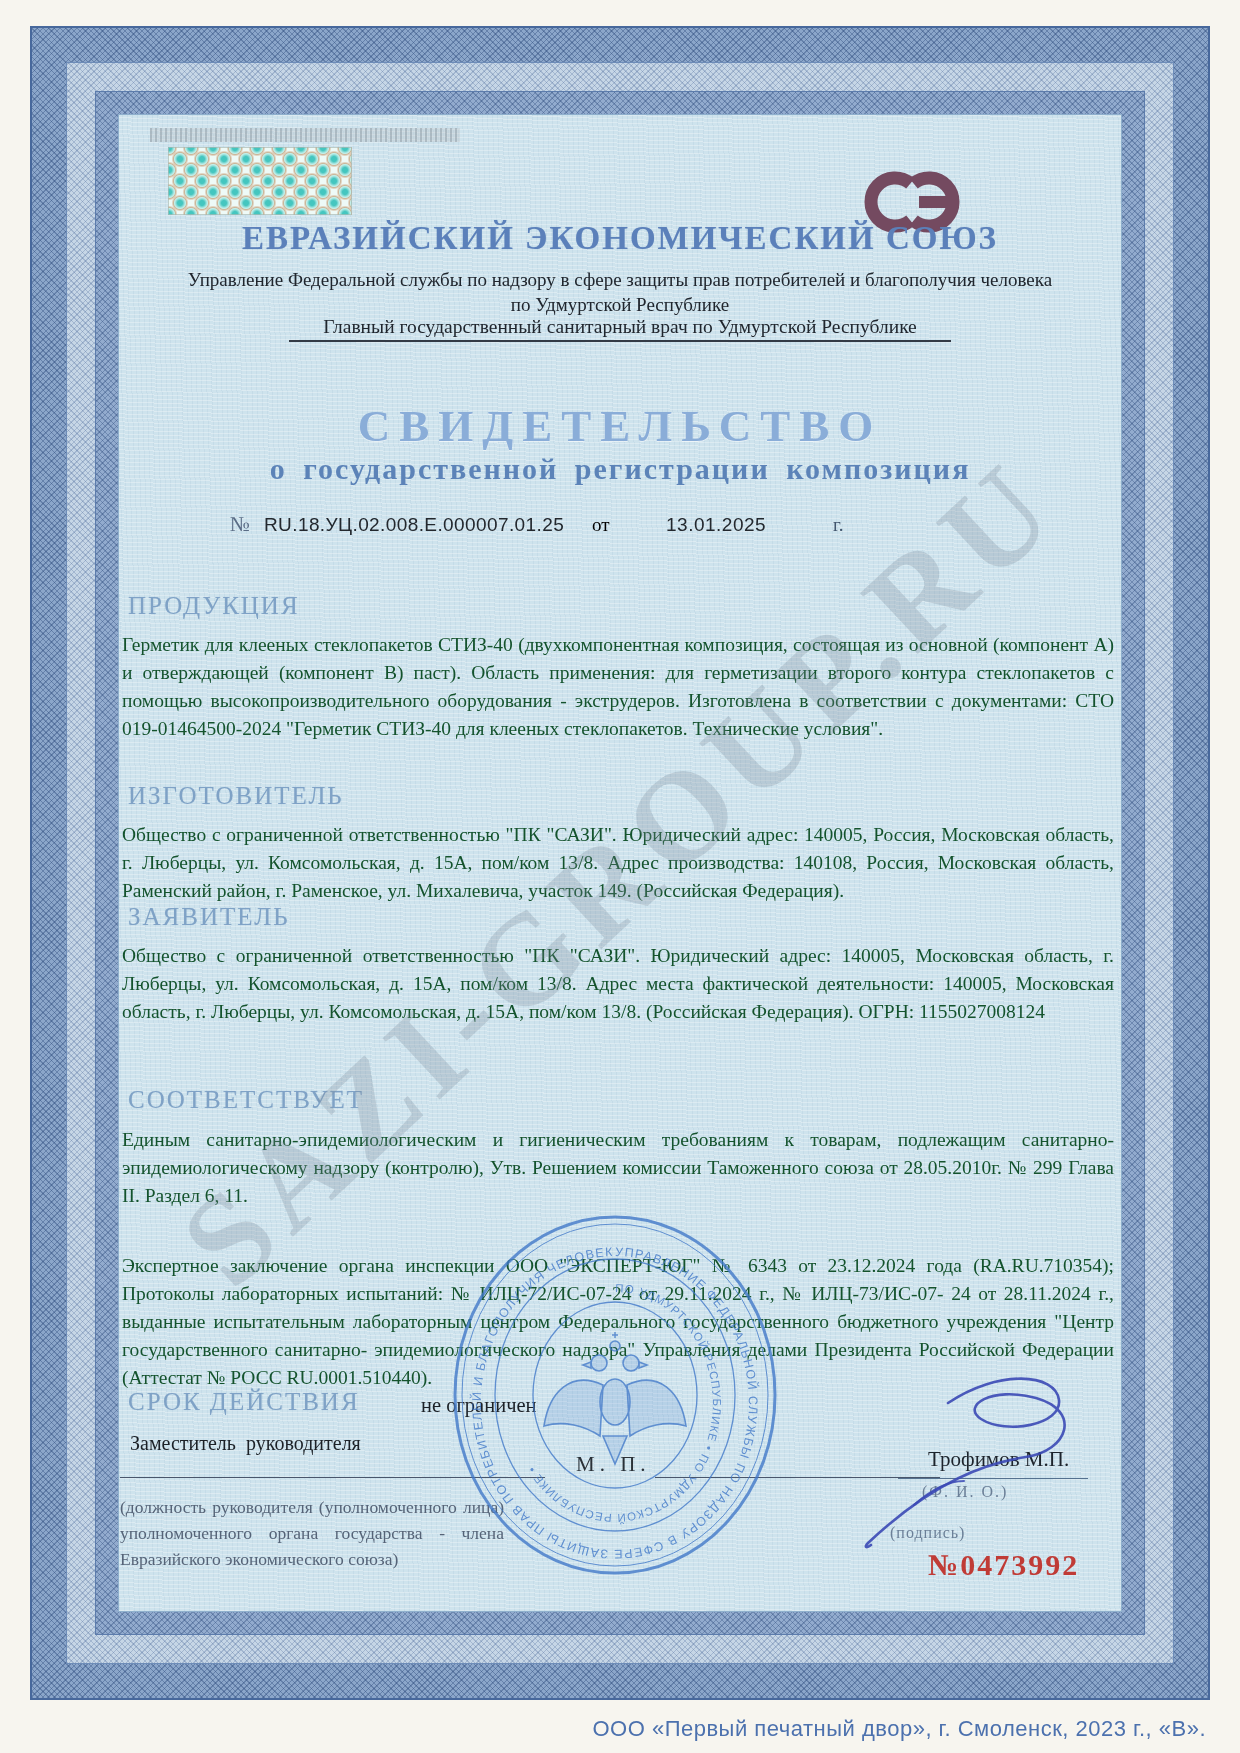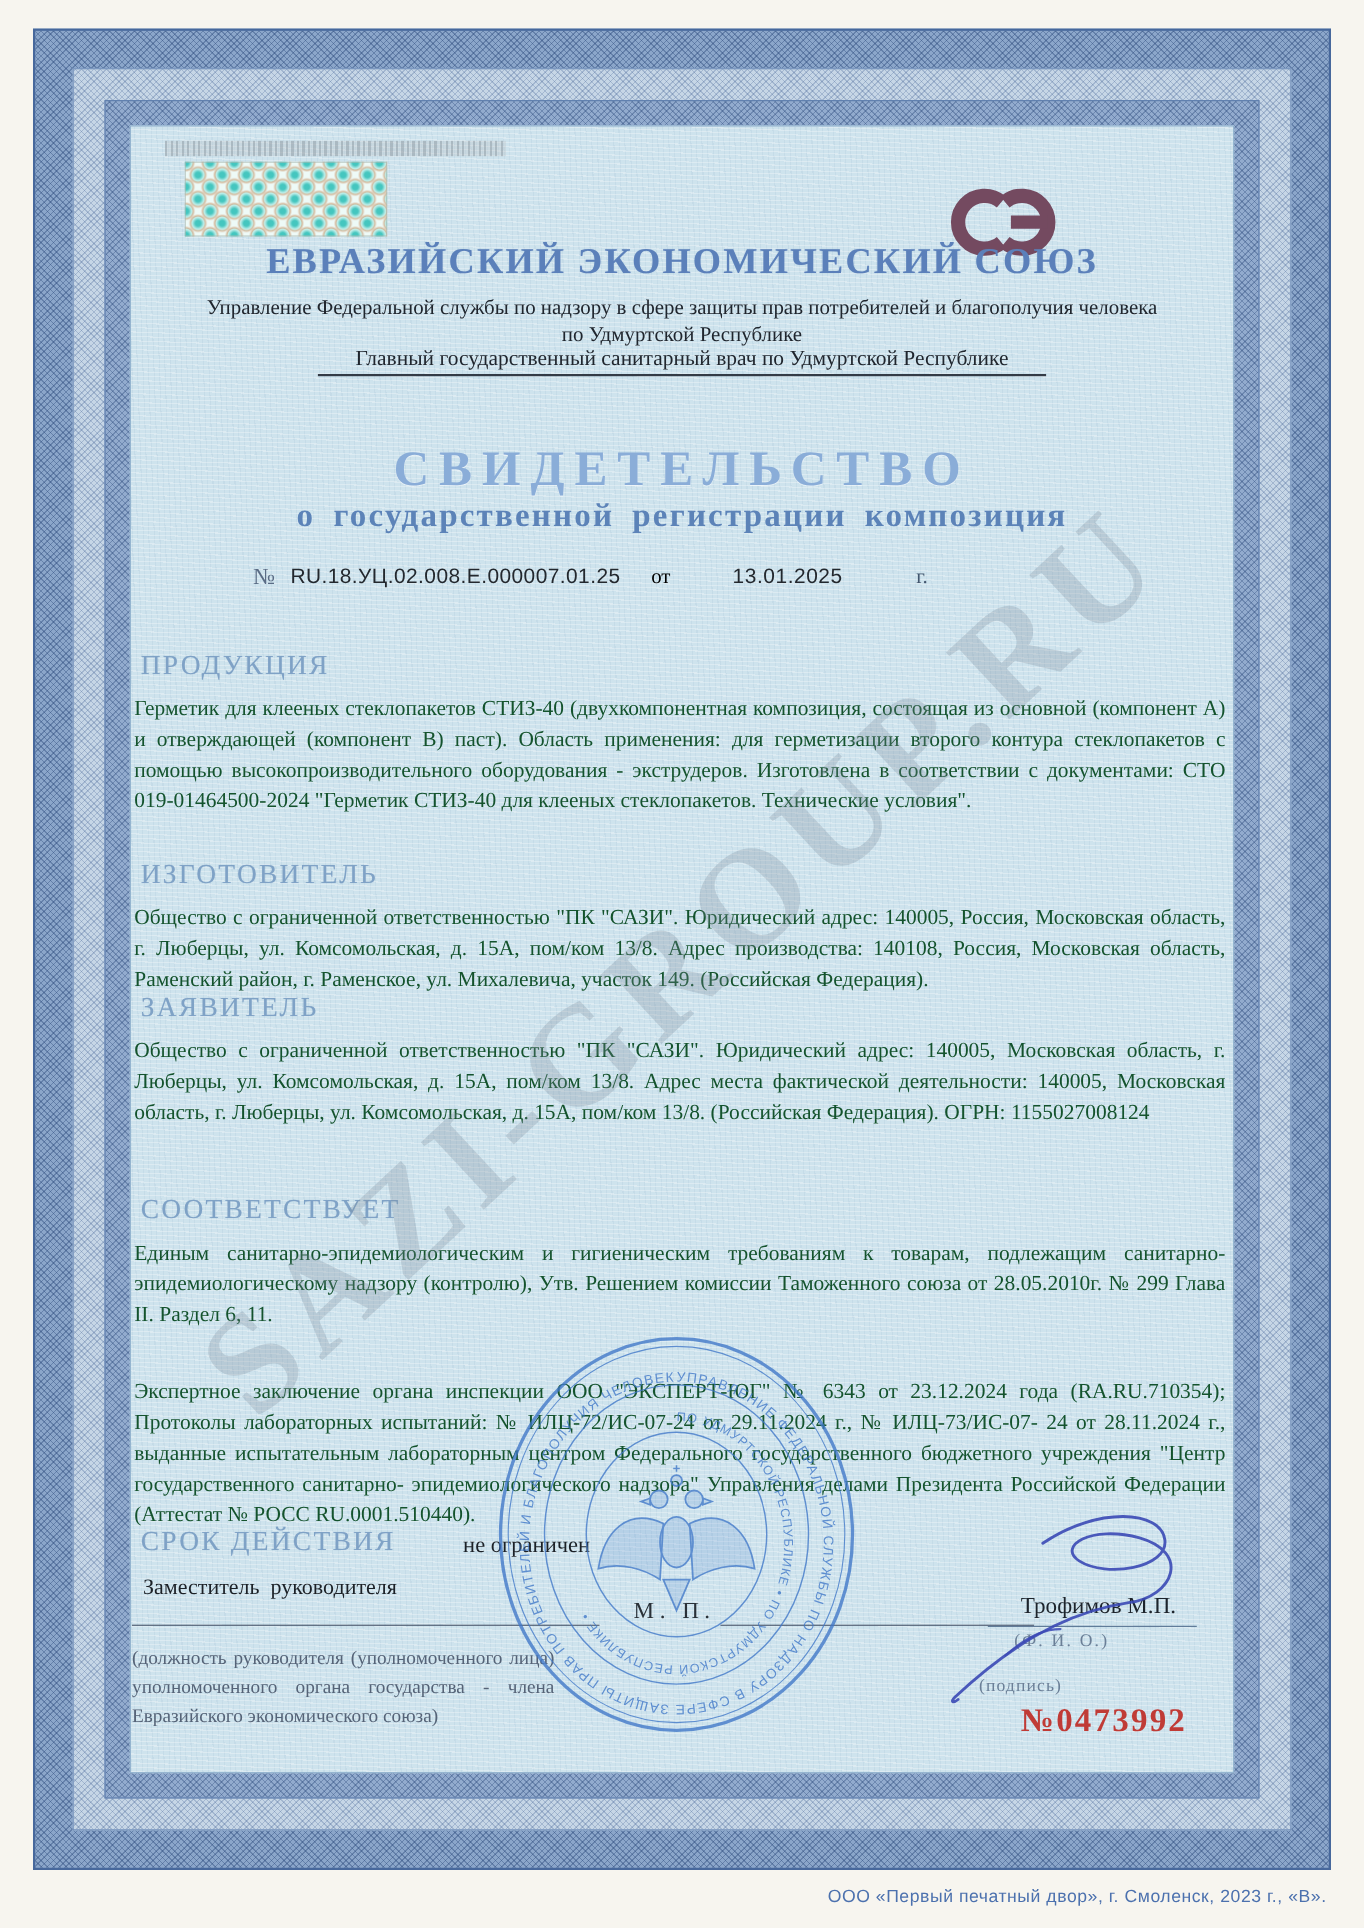--- a/index.html
+++ b/index.html
@@ -91,21 +91,21 @@
   .pos-note{left:120px;top:1494px;width:384px;font-size:17.5px;line-height:26px;
     color:#556377;text-align:justify;}
   .serial{left:928px;top:1548px;font-size:30px;font-weight:bold;letter-spacing:2px;color:#c03b36;}
 
   
   .watermark{left:-5px;top:800px;width:1250px;text-align:center;font-size:128px;font-weight:bold;
     letter-spacing:10px;color:rgba(122,138,152,.27);transform:rotate(-43deg);pointer-events:none;z-index:3;}
   .stamp{left:447px;top:1210px;width:336px;height:370px;z-index:4;opacity:.78;}
   .signature{left:830px;top:1355px;width:300px;height:215px;z-index:5;}
   .credit{right:34px;top:1716px;position:absolute;font-family:"Liberation Sans",sans-serif;
-    font-size:16px;color:#4c71ae;letter-spacing:.5px;}
+    font-size:22px;color:#4c71ae;letter-spacing:.5px;}
   .z2{z-index:2;} .z5{z-index:5;}
 </style>
 </head>
 <body>
 
 <div class="page">
 
   <div class="frame">
     <div class="band-mid">
       <div class="band-in">

